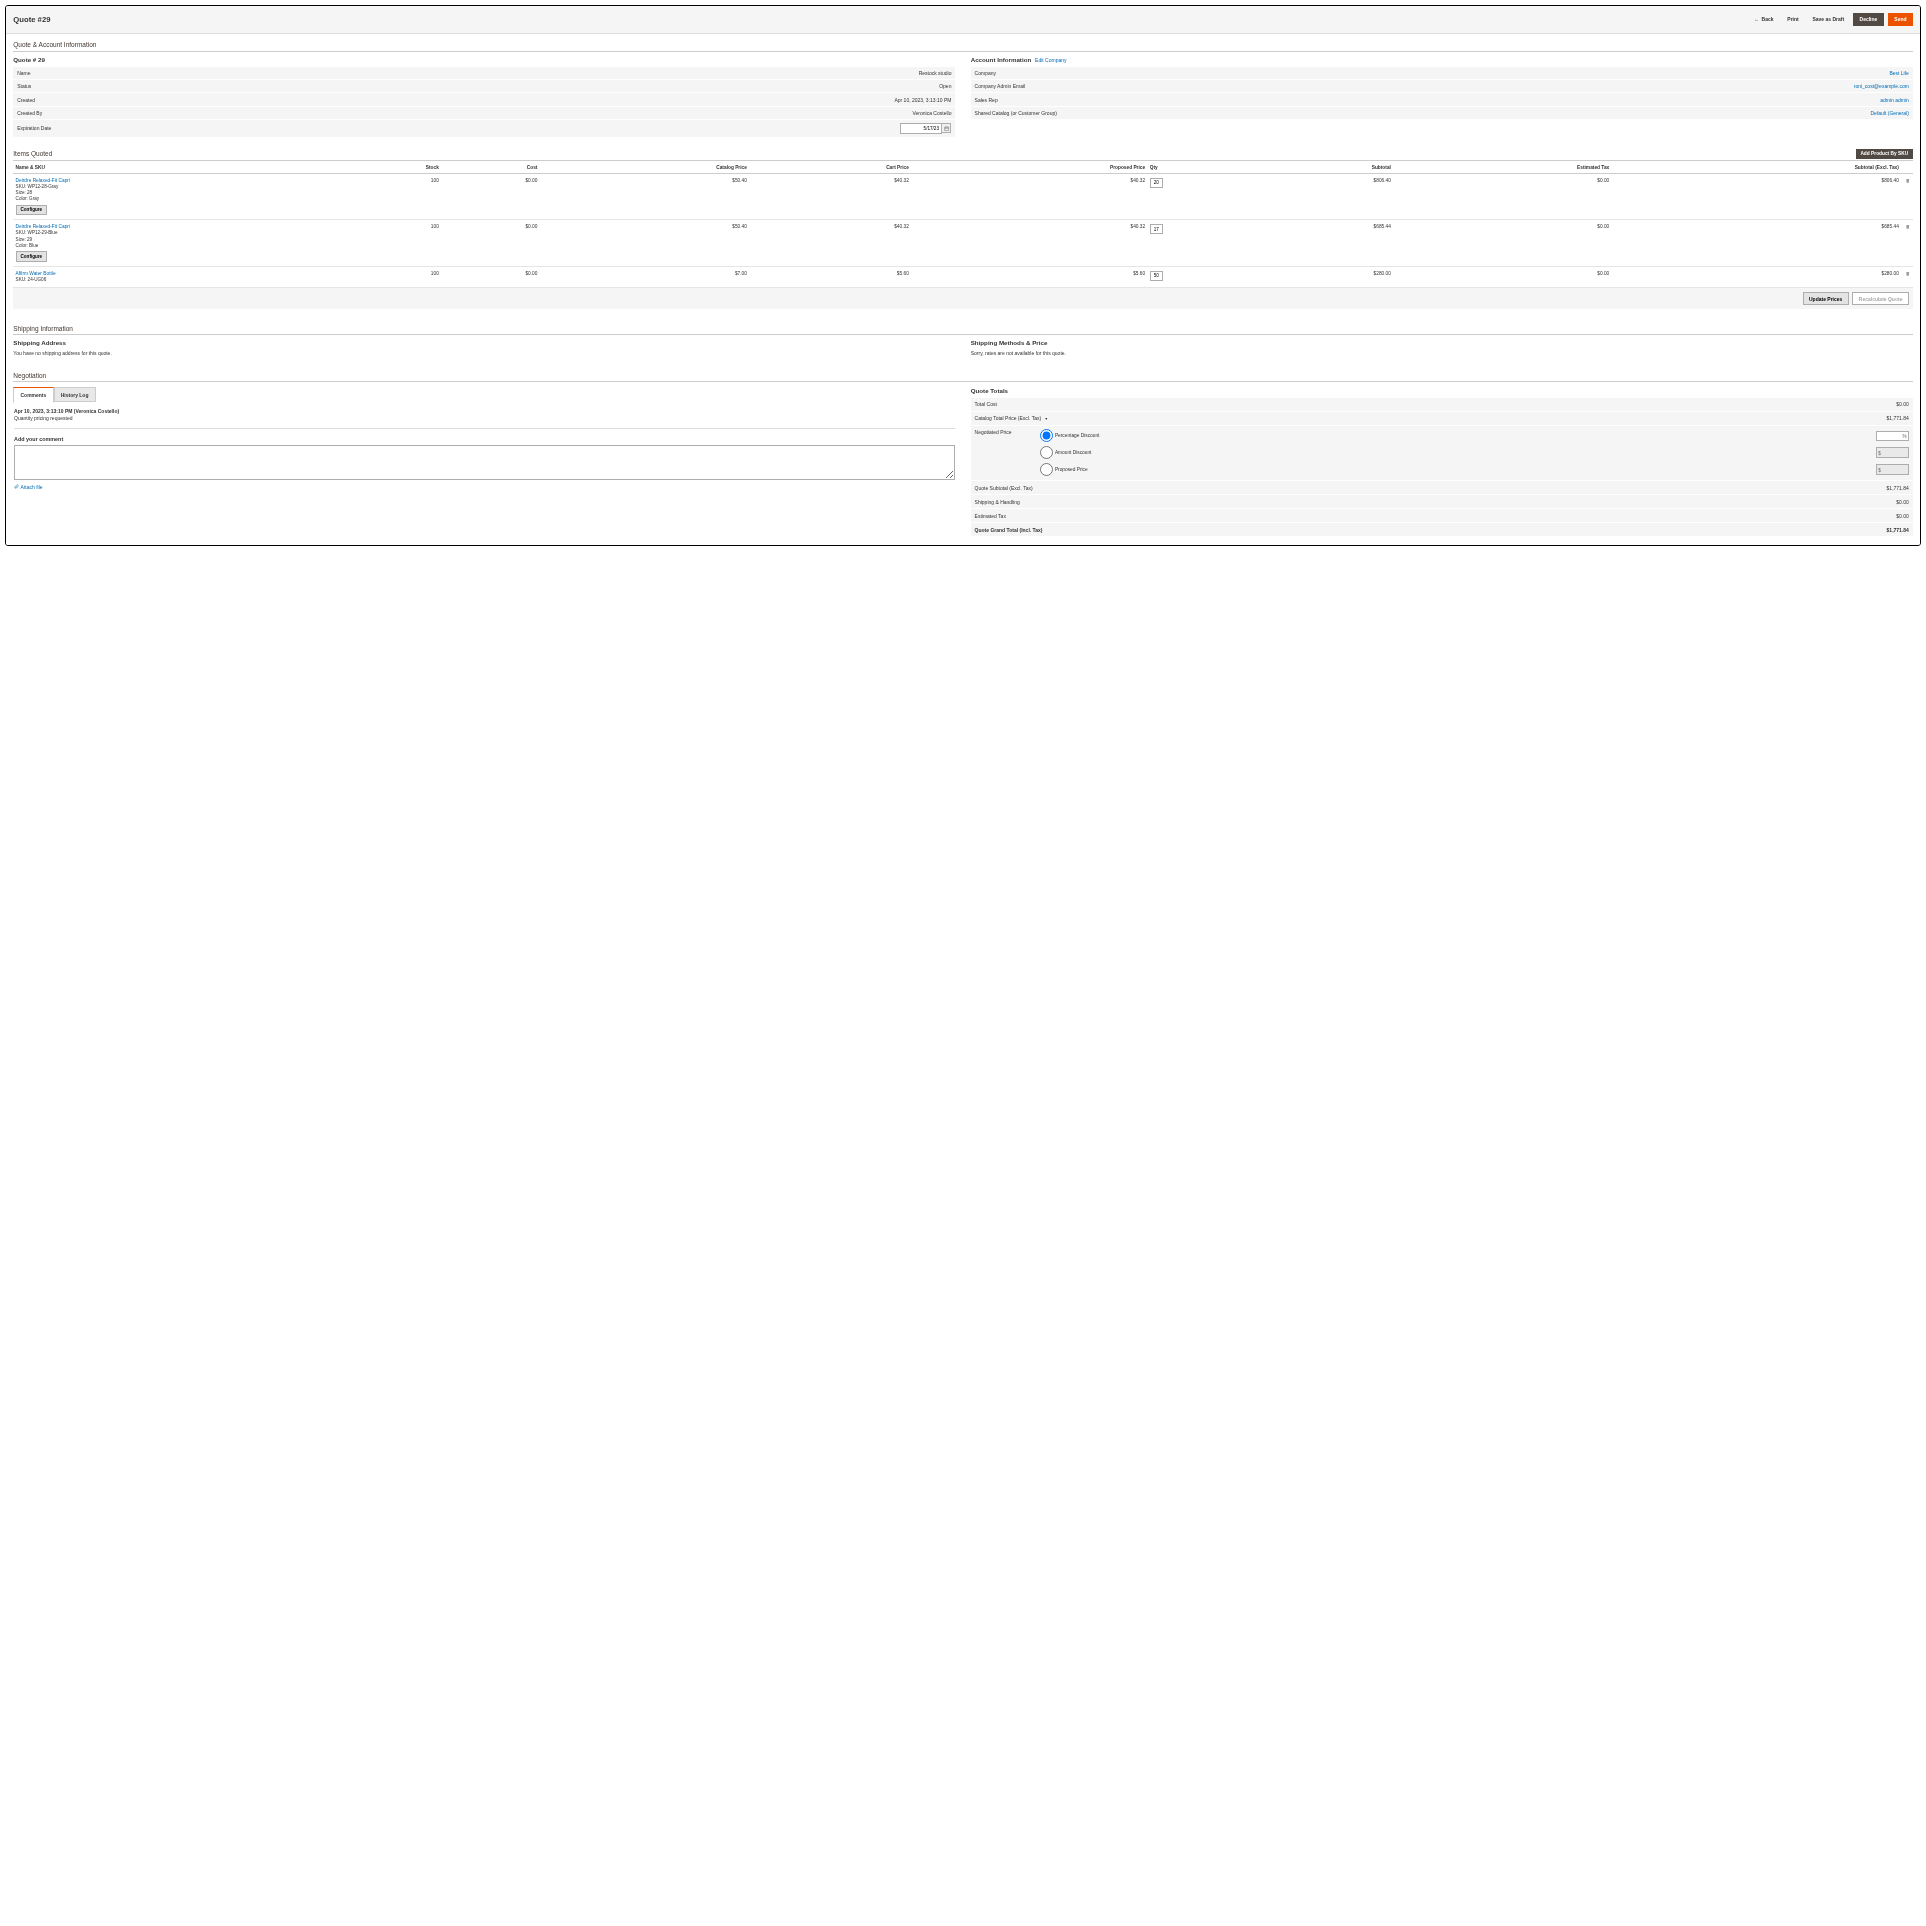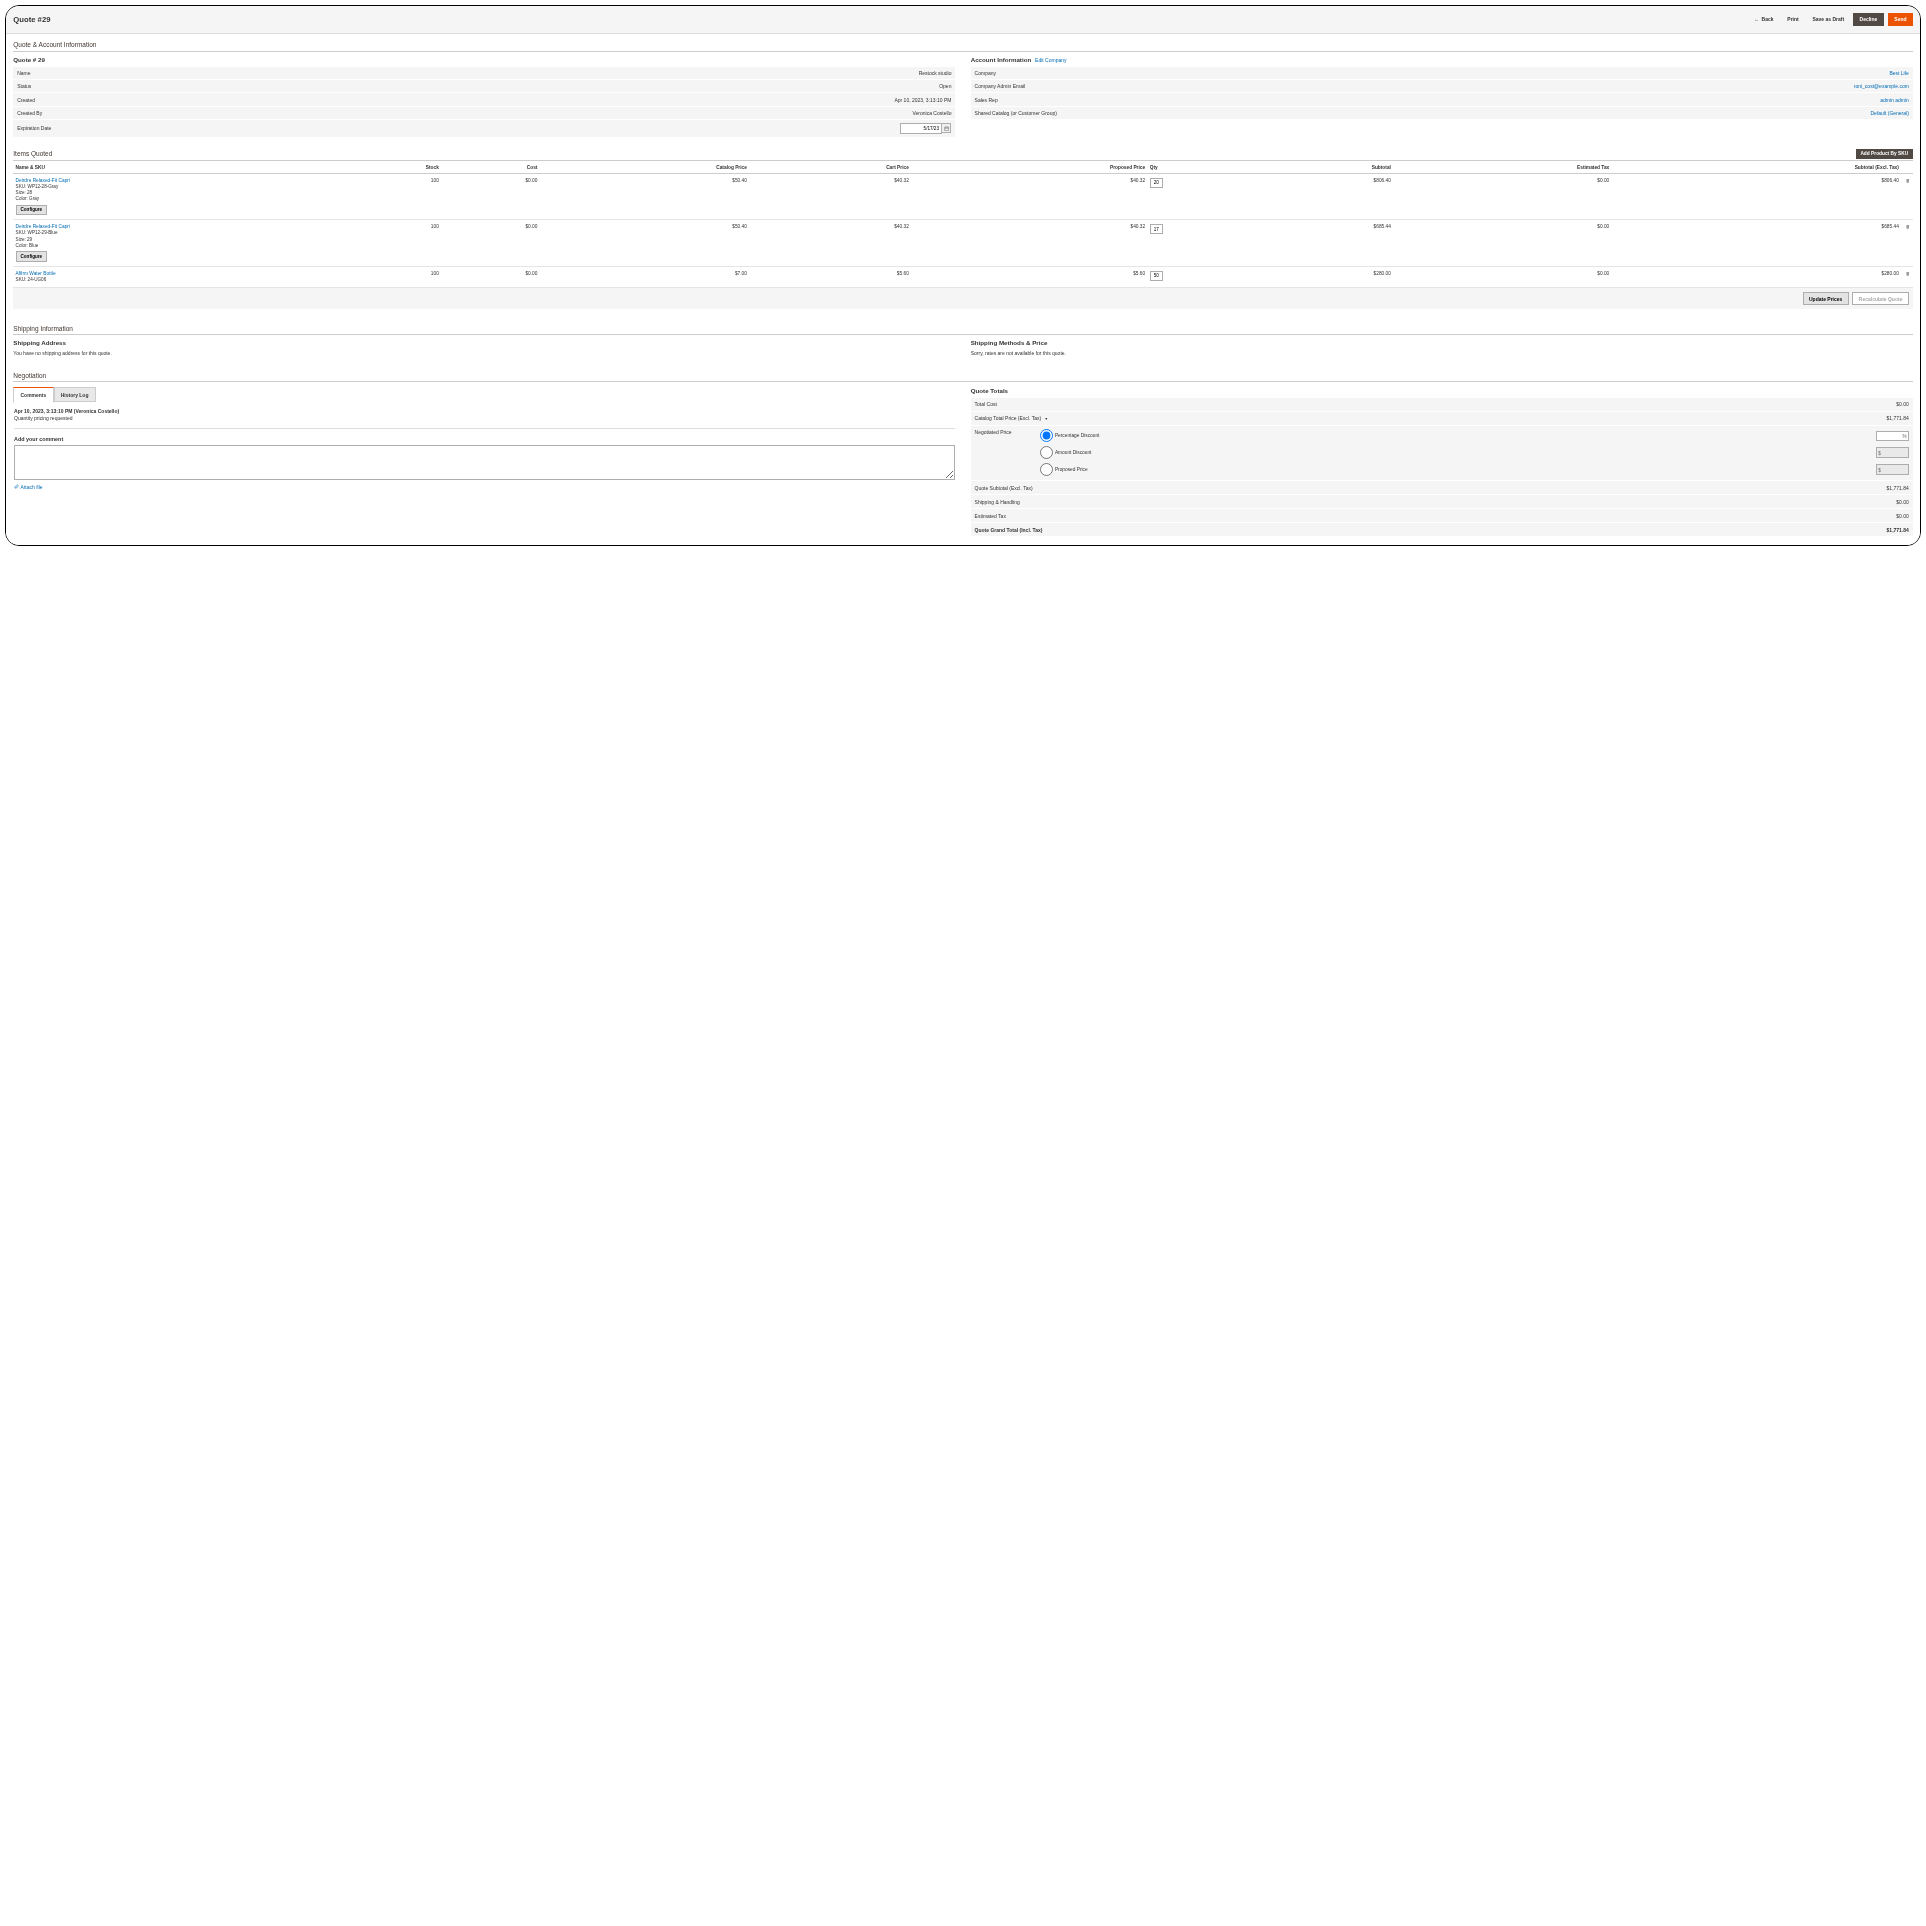--- a/index.html
+++ b/index.html
@@ -1,17 +1,17 @@
 <!DOCTYPE html>
 <html style="font-size:6.2px"><head>
 <meta charset="utf-8">
 <style>
 * { box-sizing: border-box; margin: 0; padding: 0; }
 body { font-family: -apple-system, BlinkMacSystemFont, "Segoe UI", Helvetica, Arial, sans-serif; font-size: 5px; color: #333; background: #fff; padding: 4.6px; }
-.page { border: 0.8px solid #000; border-radius: 14px; overflow: hidden; }
+.page { border: 0.8px solid #000; border-radius: 3px; overflow: hidden; }
 .header-bar { background: #f5f5f5; padding: 7px 7.7px; display: flex; align-items: center; border-bottom: 0.4px solid #ddd; }
 .page-title { font-size: 7.7px; font-weight: 700; flex: 1; }
 .header-actions { display: flex; gap: 4.6px; align-items: center; }
 .header-link { padding: 3.1px 4.6px; font-weight: 600; cursor: pointer; }
 .back-arrow { margin-right: 2.3px; font-weight: bold; }
 .btn { padding: 3.5px 6.2px; font-weight: 600; border: none; cursor: pointer; font-size: 5px; }
 .btn-dark { background: #514943; color: #fff; }
 .btn-orange { background: #eb5202; color: #fff; }
 .content { padding: 7.7px; background: #fff; }
 .section-heading { font-size: 6.5px; font-weight: 400; color: #41362f; margin-top: 5.4px; margin-bottom: 1.5px; border-bottom: 0.4px solid #ccc; padding-bottom: 2.3px; }

